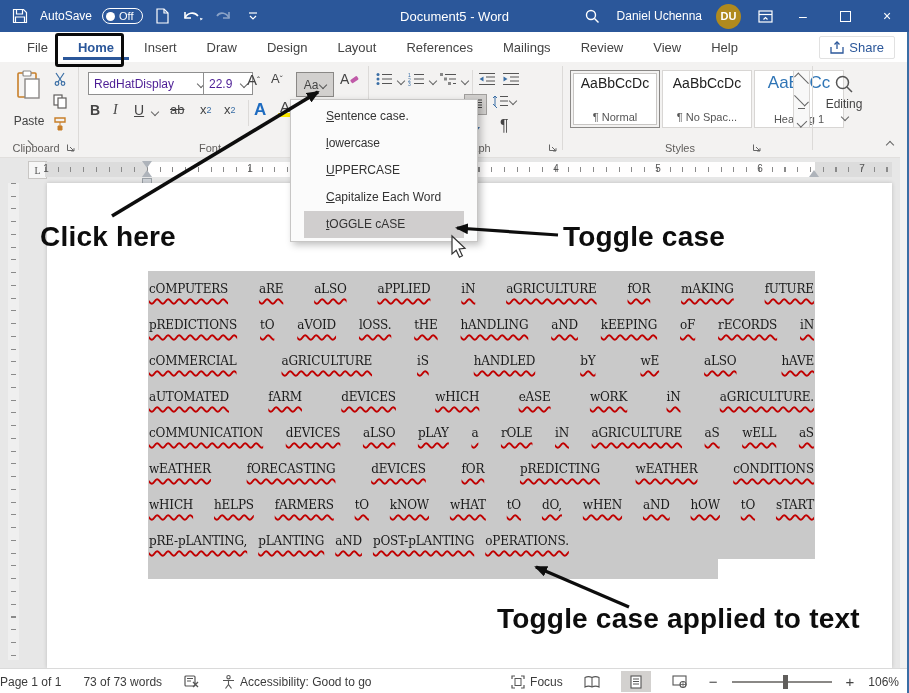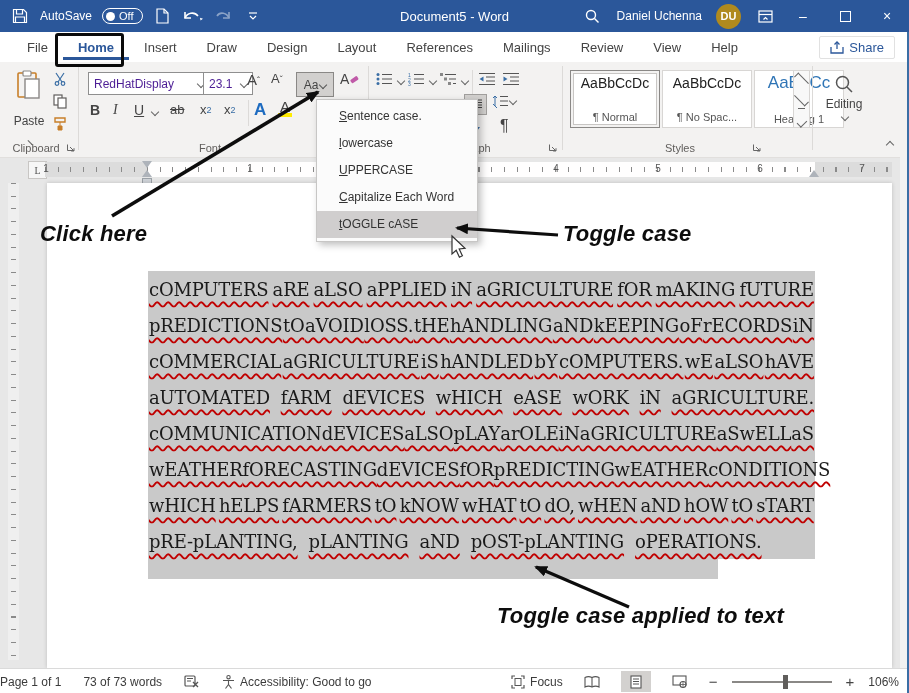--- a/index.html
+++ b/index.html
@@ -60,22 +60,22 @@
   .style-scroll{position:absolute;left:793px;top:8px;width:15px;height:56px;border:1px solid #d8d6d4;
                 background:#f8f8f8;display:flex;flex-direction:column;}
   .style-scroll span{flex:1;display:flex;align-items:center;justify-content:center;}
   .cup{width:5px;height:5px;border-left:1.3px solid #666;border-top:1.3px solid #666;transform:rotate(45deg);}
   .cdn{width:5px;height:5px;border-right:1.3px solid #666;border-bottom:1.3px solid #666;transform:rotate(45deg);}
   .editing{position:absolute;left:822px;top:8px;width:44px;height:74px;display:flex;flex-direction:column;
            align-items:center;gap:3px;padding-top:4px;}
   .collapse{position:absolute;left:882px;top:76px;width:16px;height:14px;display:flex;align-items:center;justify-content:center;}
 
   
-  .case-menu{position:absolute;left:316px;top:99px;width:160px;background:#fbfbfb;border:1px solid #c7c6c5;
-             box-shadow:3px 3px 7px rgba(0,0,0,.25);z-index:50;padding:3px 0;font-size:12px;color:#333;}
+  .case-menu{position:absolute;left:290px;top:99px;width:160px;background:#fbfbfb;border:1px solid #c7c6c5;
+             box-shadow:3px 3px 7px rgba(0,0,0,.25);z-index:50;padding:3px 13px;font-size:12px;color:#333;}
   .menu-item{height:27px;line-height:27px;padding-left:22px;}
   .menu-item.hl{background:#d0cece;}
   .menu-item u{text-decoration:underline;}
 
   
   .tabsel{position:absolute;left:28px;top:161px;width:17px;height:16px;background:#f6f6f6;
           border:1px solid #c8c6c4;display:flex;align-items:center;justify-content:center;
           font-size:10px;color:#555;font-family:"Liberation Serif",serif;}
   .hruler{position:absolute;left:45px;top:162px;width:847px;height:15px;background:#dcdcdc;}
   .hruler .white{position:absolute;left:103px;top:0;width:667px;height:15px;background:#fffefe;}
@@ -90,31 +90,31 @@
   .ind-right{position:absolute;left:809px;top:170px;width:0;height:0;border-left:5px solid transparent;
              border-right:5px solid transparent;border-bottom:7px solid #aeb3ba;}
   .vruler{position:absolute;left:8px;top:183px;width:11px;height:477px;background:#efefef;}
   .vruler .ticks{position:absolute;left:3px;top:0;width:5px;height:477px;
         background-image:repeating-linear-gradient(to bottom,#8a8a8a 0 1px,transparent 1px 12.75px);}
 
   
   .page{position:absolute;left:47px;top:183px;width:845px;height:485px;background:#fff;
         box-shadow:0 0 4px rgba(0,0,0,.18);}
   .doc-text{position:absolute;left:148px;top:271px;width:667px;z-index:3;
-            font-family:"DejaVu Serif",serif;font-size:18px;letter-spacing:-0.2px;color:#1a1a1a;}
+            font-family:"DejaVu Serif",serif;font-size:12px;letter-spacing:-0.2px;color:#1a1a1a;}
   .line{display:flex;height:36px;align-items:center;background:#c9c9c9;padding:0 1px;white-space:nowrap;}
   .line.just{justify-content:space-between;}
   .line:not(.just){gap:11px;}
   .w{text-decoration:underline wavy #c00000 1.5px;text-underline-offset:5px;text-decoration-skip-ink:none;}
   .sel-tail{position:absolute;left:148px;top:559px;width:570px;height:20px;background:#c9c9c9;z-index:2;}
   .scroll-strip{position:absolute;right:2px;top:157px;width:7px;height:511px;background:#f2f2f2;}
   .win-border{position:absolute;right:0;top:32px;width:2px;height:661px;background:#3a6ea5;z-index:60;}
 
   
-  .annot{position:absolute;font-weight:800;font-size:22px;color:#0d0d0d;z-index:45;letter-spacing:.2px;font-style:italic;}
+  .annot{position:absolute;font-weight:800;font-size:28px;color:#0d0d0d;z-index:45;letter-spacing:.2px;}
   .overlay{position:absolute;left:0;top:0;z-index:55;pointer-events:none;}
 
   
   .statusbar{position:absolute;left:0;top:668px;width:909px;height:25px;background:#fff;
              border-top:1px solid #dadada;display:flex;align-items:center;font-size:12px;color:#3b3b3b;}
   .sb-left{display:flex;align-items:center;gap:22px;}
   .sb-right{margin-left:auto;display:flex;align-items:center;gap:14px;padding-right:10px;}
   .sb-item{display:flex;align-items:center;gap:5px;}
   .viewbtn{width:30px;height:21px;display:flex;align-items:center;justify-content:center;}
   .viewbtn.active{background:#d3d1cf;}
@@ -262,21 +262,21 @@
           <path d="M4 4l4 4M8 5.2V8H5.2" stroke="#666" fill="none"></path>
         </svg>
     </span>
     <div class="gdiv" style="left:78px"></div>
 
     <div class="combo" style="left:88px;top:10px;width:110px">
       <span>RedHatDisplay</span>
       <span class="chev" style="color:#666"></span>
     </div>
     <div class="combo" style="left:203px;top:10px;width:38px">
-      <span>23.1</span>
+      <span>22.9</span>
       <span class="chev" style="color:#666"></span>
     </div>
     <span class="rbtn" style="left:247px;top:9px;font-size:15px">
       <span>A</span>
         <sup style="font-size:9px">ˆ</sup>
     </span>
     <span class="rbtn" style="left:271px;top:9px;font-size:13px">
       <span>A</span>
         <sup style="font-size:9px">ˇ</sup>
     </span>
@@ -510,21 +510,20 @@
         <span class="w">oF</span>
         <span class="w">rECORDS</span>
         <span class="w">iN</span>
       </div>
       <div class="line just">
         <span class="w">cOMMERCIAL</span>
         <span class="w">aGRICULTURE</span>
         <span class="w">iS</span>
         <span class="w">hANDLED</span>
         <span class="w">bY</span>
-        <span class="w">cOMPUTERS.</span>
         <span class="w">wE</span>
         <span class="w">aLSO</span>
         <span class="w">hAVE</span>
       </div>
       <div class="line just">
         <span class="w">aUTOMATED</span>
         <span class="w">fARM</span>
         <span class="w">dEVICES</span>
         <span class="w">wHICH</span>
         <span class="w">eASE</span>

